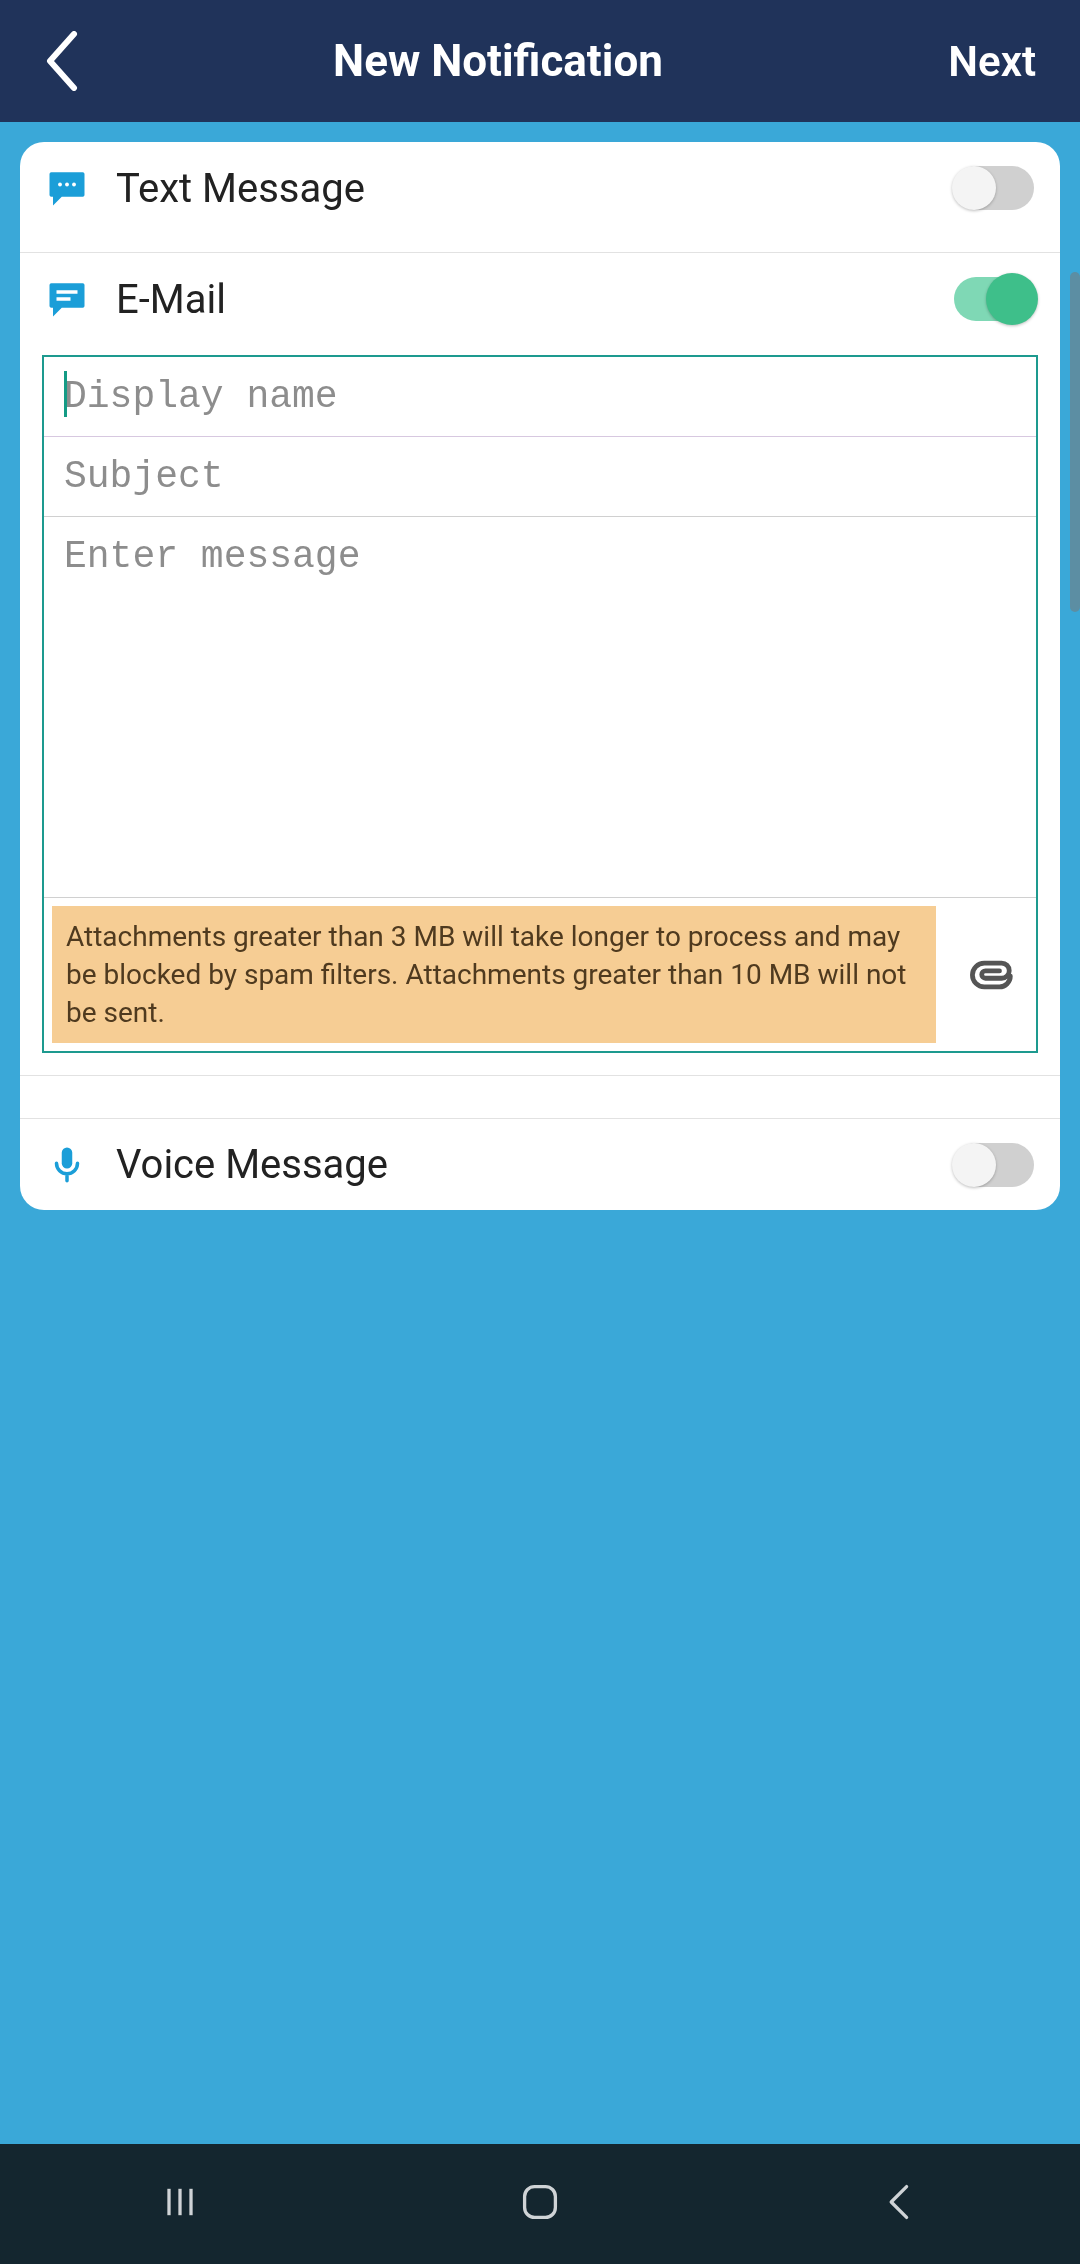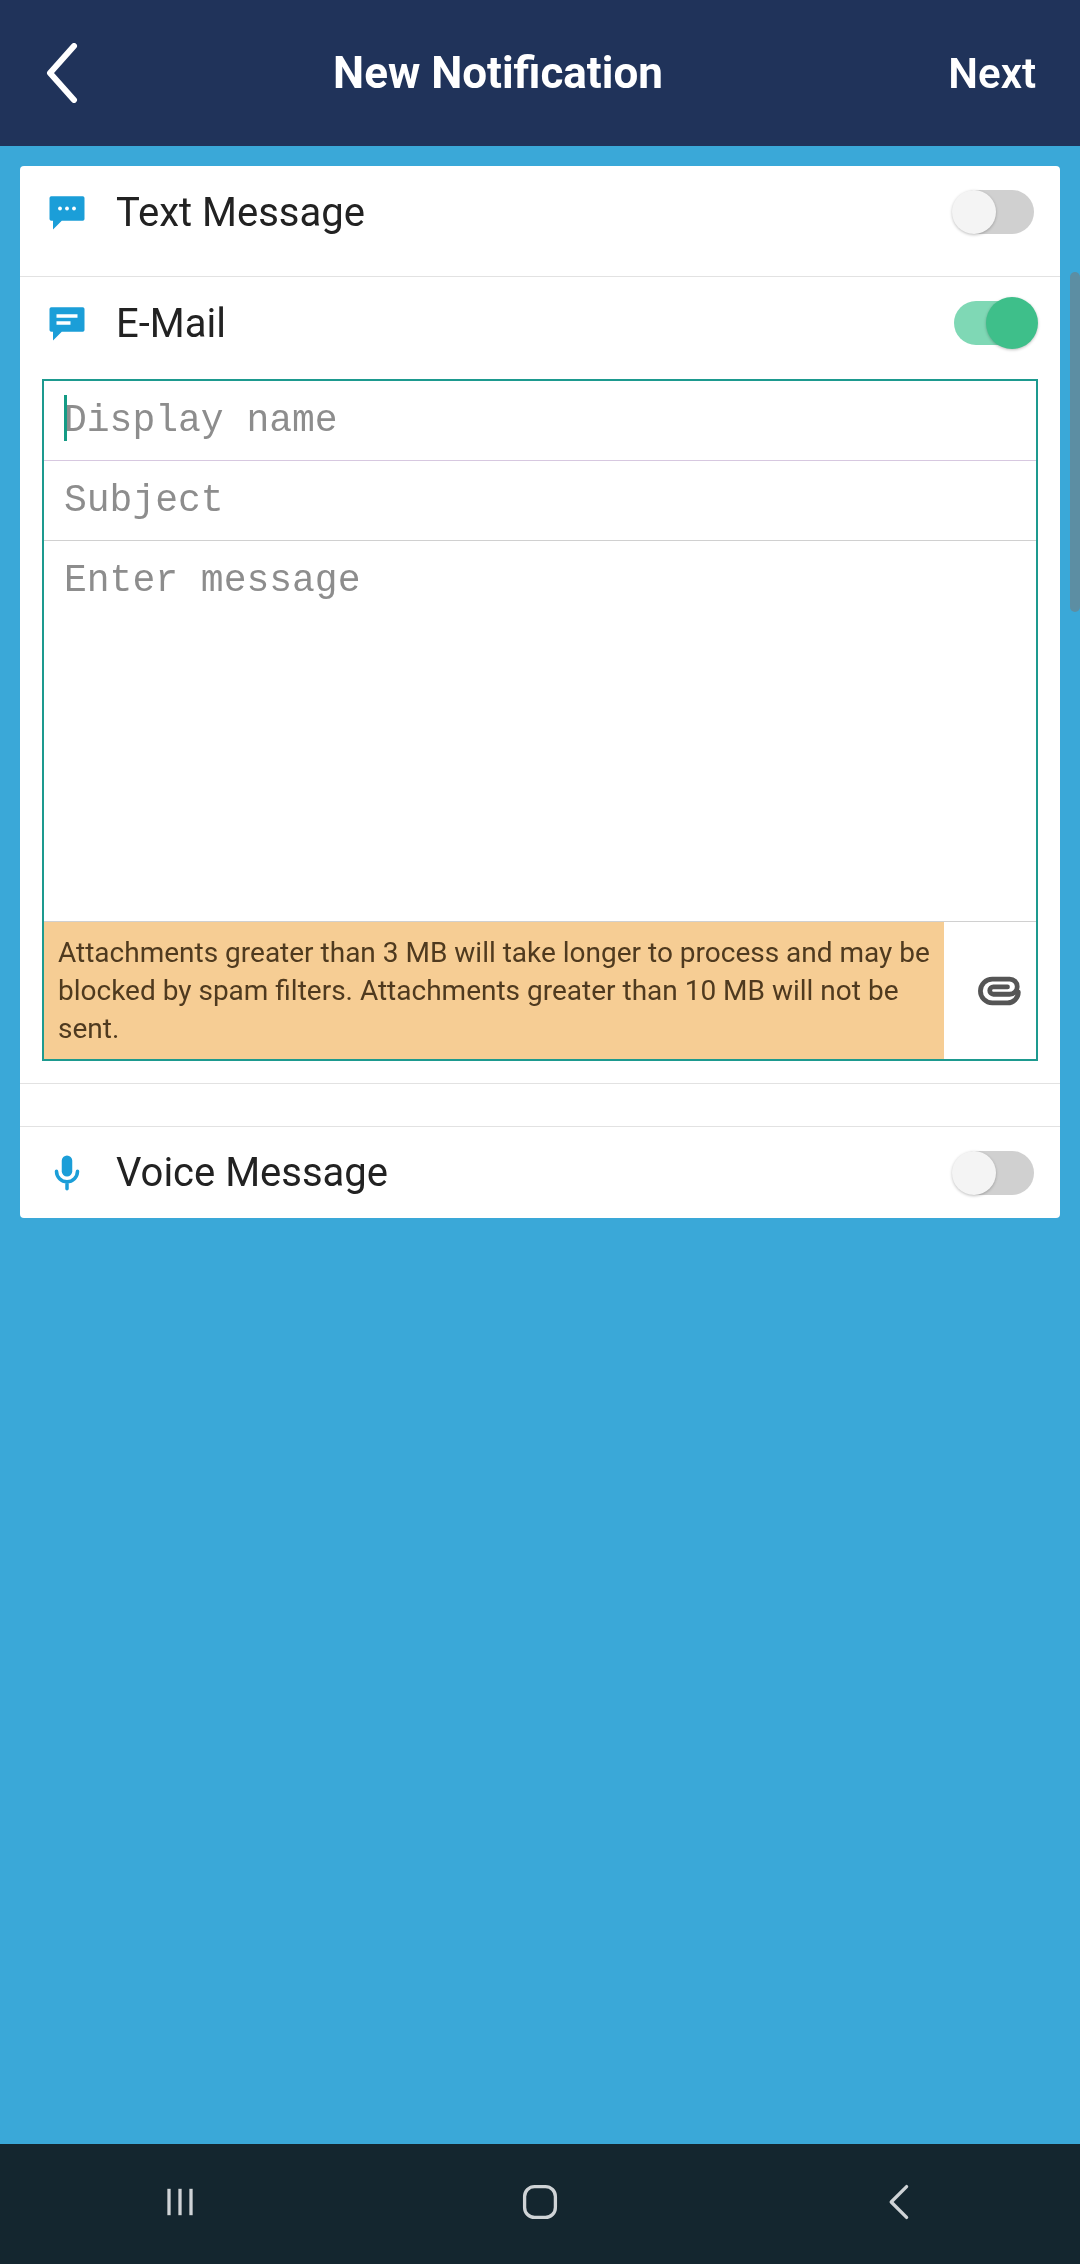--- a/index.html
+++ b/index.html
@@ -1,21 +1,21 @@
 <!DOCTYPE html>
 <html><head>
 <meta charset="utf-8">
 <style>
   * { box-sizing: border-box; margin: 0; padding: 0; }
   html, body { width: 1080px; height: 2264px; overflow: hidden; font-family: -apple-system, Segoe UI, Roboto, sans-serif; }
   body { background: #3aa8d8; display: flex; flex-direction: column; }
 
   .header {
     background: #20335a;
-    height: 146px;
+    height: 122px;
     display: flex;
     align-items: center;
     justify-content: space-between;
     padding: 0 44px 0 44px;
     color: #fff;
   }
   .back-chevron {
     width: 36px; height: 60px;
     display: flex; align-items: center; justify-content: center;
   }
@@ -35,21 +35,21 @@
     min-width: 120px;
   }
 
   .content {
     flex: 1;
     padding: 20px 20px 0 20px;
   }
 
   .card {
     background: #fff;
-    border-radius: 4px;
+    border-radius: 24px;
     overflow: hidden;
   }
 
   .row {
     display: flex;
     align-items: center;
     padding: 22px 26px 22px 26px;
     min-height: 92px;
   }
   .row + .row, .email-block + .row { border-top: 1px solid #e2e2e2; margin-top: 42px; }
@@ -118,21 +118,21 @@
     border-bottom: 1px solid #d0d0d0;
   }
   .message {
     height: 380px;
     resize: none;
   }
   .attach-row {
     display: flex;
     align-items: center;
     border-top: 1px solid #d0d0d0;
-    padding: 0;
+    padding: 8px;
     gap: 22px;
   }
   .attach-note {
     background: #f6cd94;
     color: #4f3a1f;
     font-size: 28px;
     line-height: 1.35;
     padding: 12px 14px;
     flex: 1;
   }

